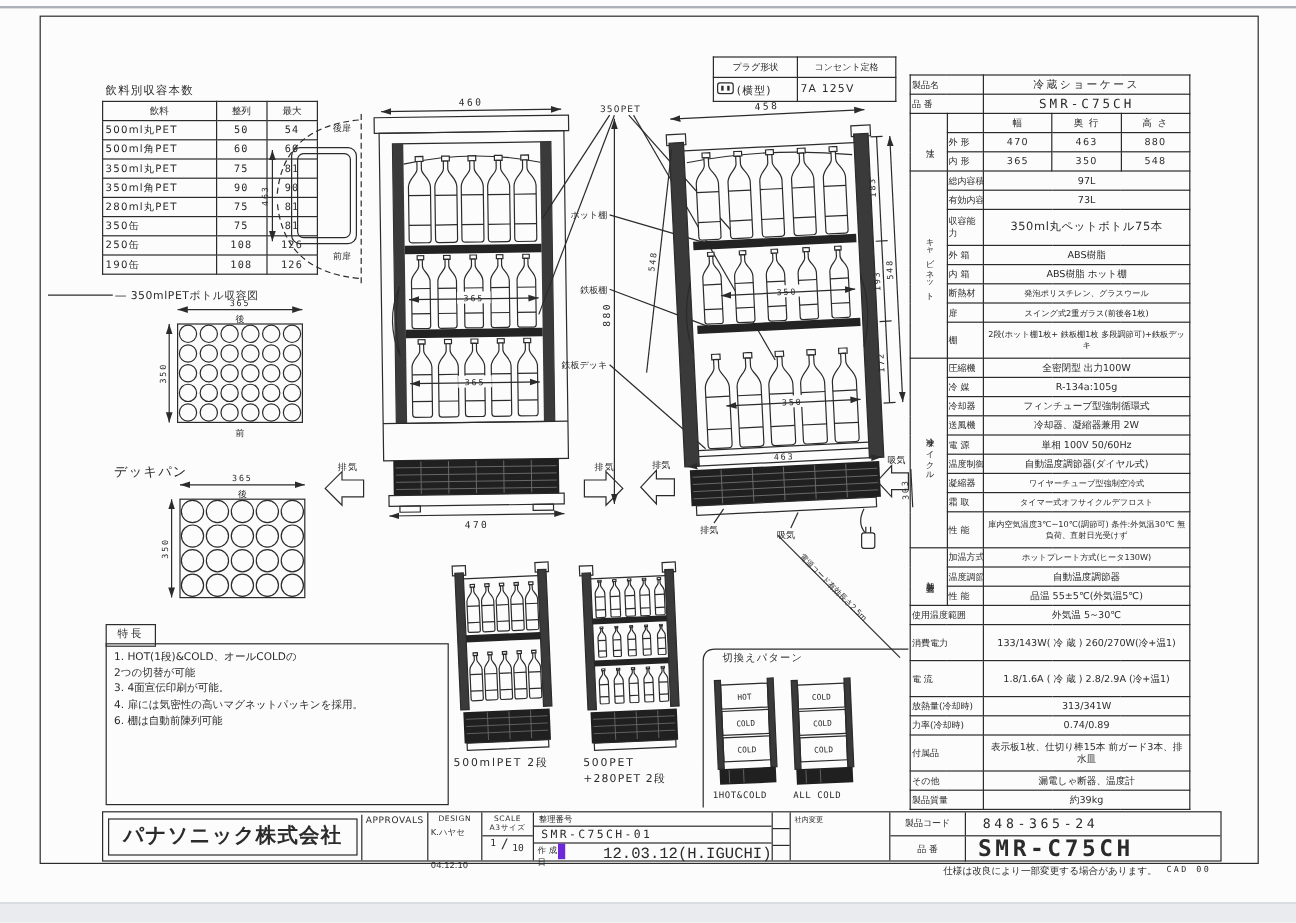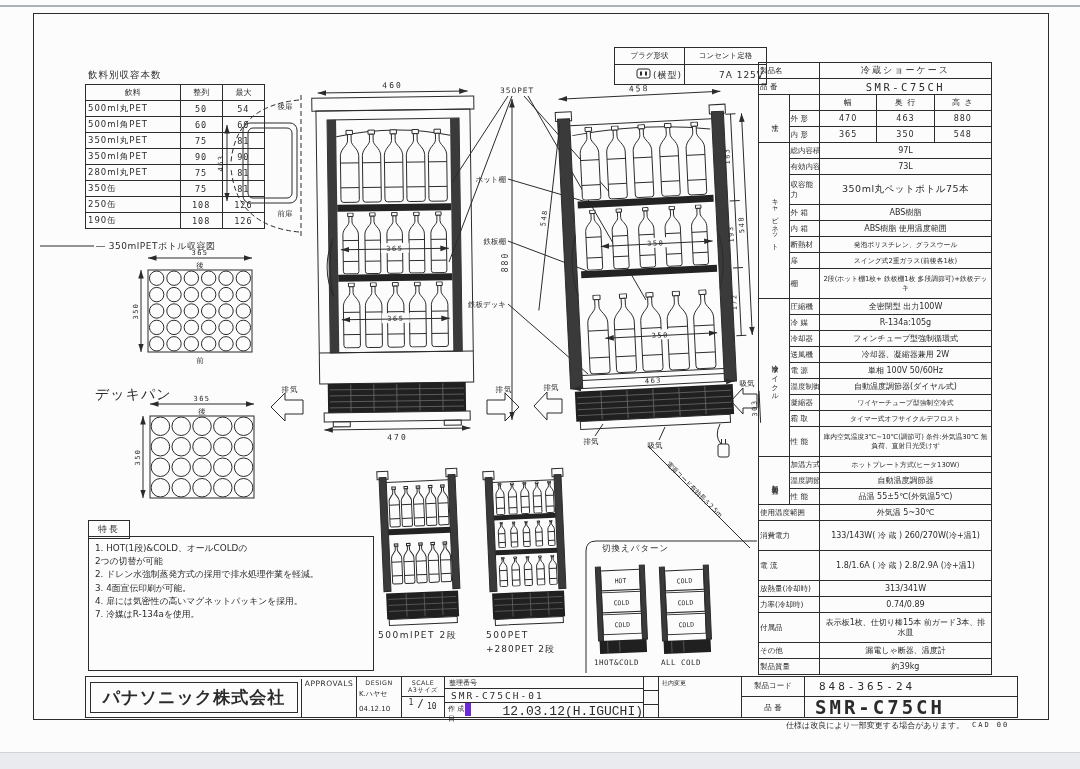--- a/index.html
+++ b/index.html
@@ -18,23 +18,23 @@
   table{border-collapse:collapse;table-layout:fixed;}
   td,th{border:1px solid #2c2c2c;padding:0 2px;font-weight:normal;overflow:hidden;white-space:nowrap;}
   
   .bev{position:absolute;left:85px;top:84px;width:180px;font-size:8.5px;border-radius:16px;}
   .bev th{height:15px;text-align:center;font-size:8px;}
   .bev td{height:15px;}
   .bev td.n{letter-spacing:1px;margin-left:35px;}
   .bev td.c{text-align:center;letter-spacing:1px;font-family:"DejaVu Sans Mono",monospace;}
   .bev-title{position:absolute;left:88px;top:69px;font-size:9.5px;letter-spacing:1px;}
   
-  .plug{position:absolute;left:614px;top:47px;width:142px;font-size:8px;}
+  .plug{position:absolute;left:594px;top:47px;width:142px;font-size:8px;}
   .plug th{height:16px;font-size:7.5px;text-align:center;}
-  .plug td{height:19px;text-align:right;font-size:9px;letter-spacing:1px;}
+  .plug td{height:19px;text-align:left;font-size:9px;letter-spacing:1px;}
   .plugicon{vertical-align:-1px;margin-right:2px;}
   
   .spec{position:absolute;left:758px;top:62px;width:234px;font-size:8.5px;}
   .spec td{height:15px;}
   .spec tr.h2 td{height:29px;white-space:normal;}
   .spec td.vgroup{width:18px;text-align:center;font-size:7px;line-height:1.1;
       writing-mode:vertical-rl;text-orientation:upright;letter-spacing:1px;padding:1px 0;white-space:normal;}
   .spec td.lbl{width:58px;font-size:7.5px;text-align:left;padding:0 1px;}
   .spec td.val{text-align:center;font-size:8px;}
   .spec td.sub{width:52px;text-align:center;letter-spacing:1px;}
@@ -508,21 +508,21 @@
         </tr>
         <tr>
           <td class="n">190缶</td>
           <td class="c">108</td>
           <td class="c">126</td>
         </tr>
       </tbody>
   </table>
 
   <div style="position:absolute;left:96px;top:240px;font-size:9px;letter-spacing:0.5px;">― 350mlPETボトル収容図</div>
-  <div style="position:absolute;left:95px;top:386px;font-size:14px;letter-spacing:1px;text-align:right;">デッキパン</div>
+  <div style="position:absolute;left:95px;top:386px;font-size:11px;letter-spacing:1px;text-align:right;">デッキパン</div>
 
   <table class="plug">
     <colgroup>
         <col style="width:70px">
         <col style="width:82px">
       </colgroup>
     <tbody>
         <tr>
       <th>プラグ形状</th>
       <th>コンセント定格</th>
@@ -581,21 +581,21 @@
         <tr class="h2">
           <td class="lbl jp">収容能力</td>
           <td class="val jp big" colspan="3">350ml丸ペットボトル75本</td>
         </tr>
         <tr>
           <td class="lbl jp">外 箱</td>
           <td class="val jp" colspan="3">ABS樹脂</td>
         </tr>
         <tr>
           <td class="lbl jp">内 箱</td>
-          <td class="val jp" colspan="3">ABS樹脂 使用温度範囲</td>
+          <td class="val jp" colspan="3">ABS樹脂 ホット棚</td>
         </tr>
         <tr>
           <td class="lbl jp">断熱材</td>
           <td class="val jp sm" colspan="3">発泡ポリスチレン、グラスウール</td>
         </tr>
         <tr>
           <td class="lbl jp">扉</td>
           <td class="val jp sm" colspan="3">スイング式2重ガラス(前後各1枚)</td>
         </tr>
         <tr class="h2">
@@ -689,35 +689,34 @@
           <td class="lbl jp" colspan="2">製品質量</td>
           <td class="val jp" colspan="3">約39kg</td>
         </tr>
       </tbody>
     </table>
 
   <div class="feat-tab">特長</div>
   <div class="feat-box" id="feat-box">
       <div>1. HOT(1段)&amp;COLD、オールCOLDの
   2つの切替が可能</div>
-      <div>2. ドレン水強制蒸発方式の採用で排水処理作業を軽減。</div>
       <div>3. 4面宣伝印刷が可能。</div>
       <div>4. 扉には気密性の高いマグネットパッキンを採用。</div>
-      <div>7. 冷媒はR-134aを使用。</div>
+      <div>6. 棚は自動前陳列可能</div>
     </div>
 
   <div class="tb">
     <div class="company-box">パナソニック株式会社</div>
     <div class="cell hdr6" style="left:215px;top:2px;width:55px;border-left:1px solid #2c2c2c;height:38px;">
       <span>APPROVALS</span>
     </div>
     <div class="cell" style="left:270px;top:0;width:45px;height:40px;border-left:1px solid #2c2c2c;">
       <div class="hdr6" style="margin-top:2px;">DESIGN</div>
       <div style="font-size:7px;margin:3px 0 0 2px;">K.ハヤセ</div>
-      <div style="font-size:7px;margin:6px 0 0 2px;">04.12.10</div>
+      <div style="font-size:7px;margin:18px 0 0 2px;">04.12.10</div>
     </div>
     <div class="cell" style="left:315px;top:0;width:43px;height:40px;border-left:1px solid #2c2c2c;">
       <div class="hdr6" style="margin-top:2px;">SCALE</div>
       <div class="hdr6" style="border-bottom:1px solid #2c2c2c;padding-bottom:1px;">A3サイズ</div>
       <span class="frac"><span class="n">1</span><span class="s">/</span><span class="d">10</span></span>
     </div>
     <div class="cell" style="left:358px;top:0;width:199px;height:40px;border-left:1px solid #2c2c2c;">
       <div style="font-size:7px;margin:1px 0 0 4px;">整理番号</div>
       <div style="border-top:1px solid #2c2c2c;font-size:9.5px;letter-spacing:2px;padding:1px 0 1px 6px;font-family:'DejaVu Sans Mono',monospace;">SMR-C75CH-01</div>
       <div style="border-top:1px solid #2c2c2c;display:flex;height:13px;">

